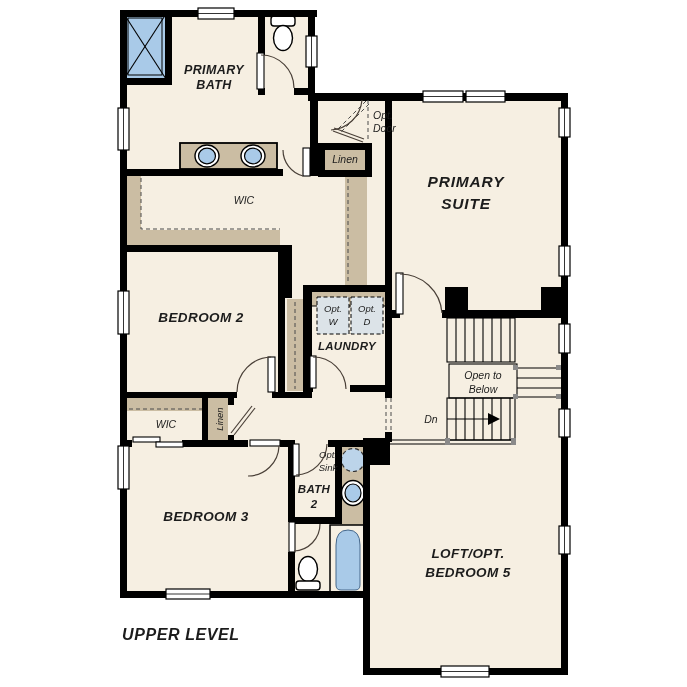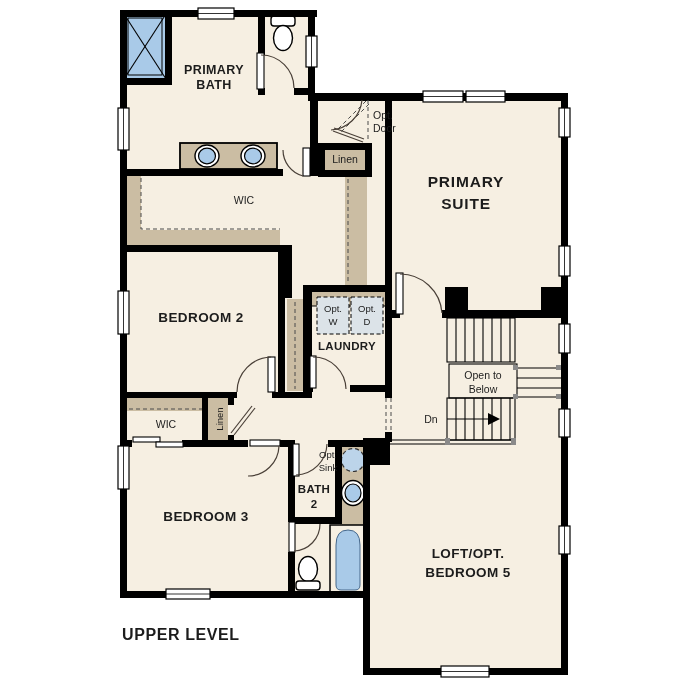--- a/index.html
+++ b/index.html
@@ -1,17 +1,17 @@
 <!DOCTYPE html>
 <html><head>
 <meta charset="utf-8">
 <style>
   html,body{margin:0;padding:0;background:#ffffff;}
   .stage{position:relative;width:687px;height:687px;background:#ffffff;overflow:hidden;
-         font-family:"Liberation Sans", sans-serif;}
+         font-family:"Liberation Sans", sans-serif;font-style:italic;}
   svg{display:block;}
   .floor{fill:#f6efe2;}
   .wall{fill:#000000;}
   .tan{fill:#cbbda3;}
   .cover{fill:#f6efe2;}
   .win{fill:#ffffff;stroke:#000000;stroke-width:1.2;}
   .winline{stroke:#000000;stroke-width:0.8;fill:none;}
   .thin{stroke:#000000;stroke-width:1.1;fill:none;}
   .door{stroke:#4a4038;stroke-width:1.2;fill:none;}
   .leaf{fill:#ffffff;stroke:#000000;stroke-width:1.1;}

